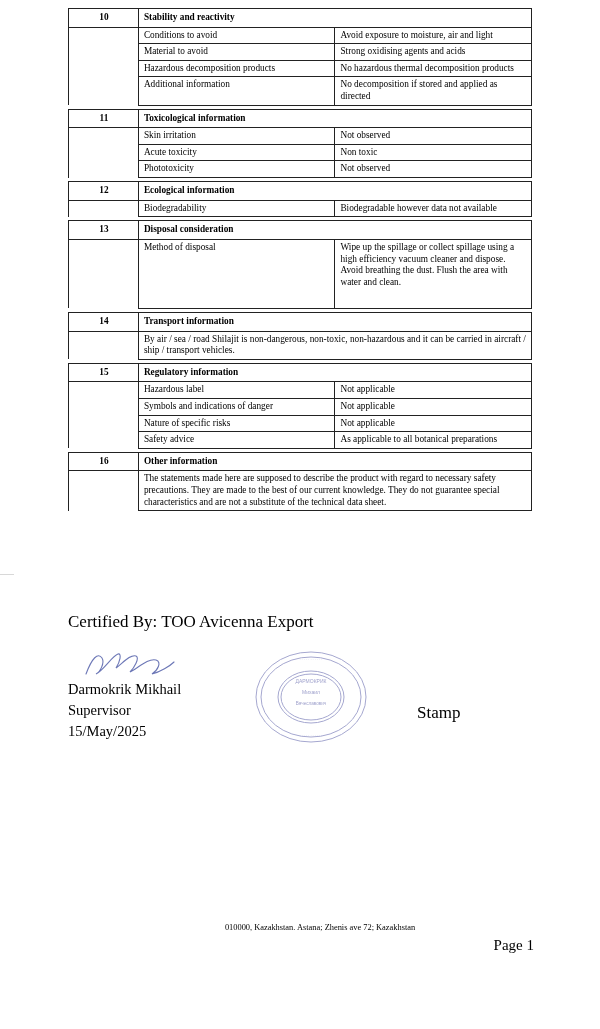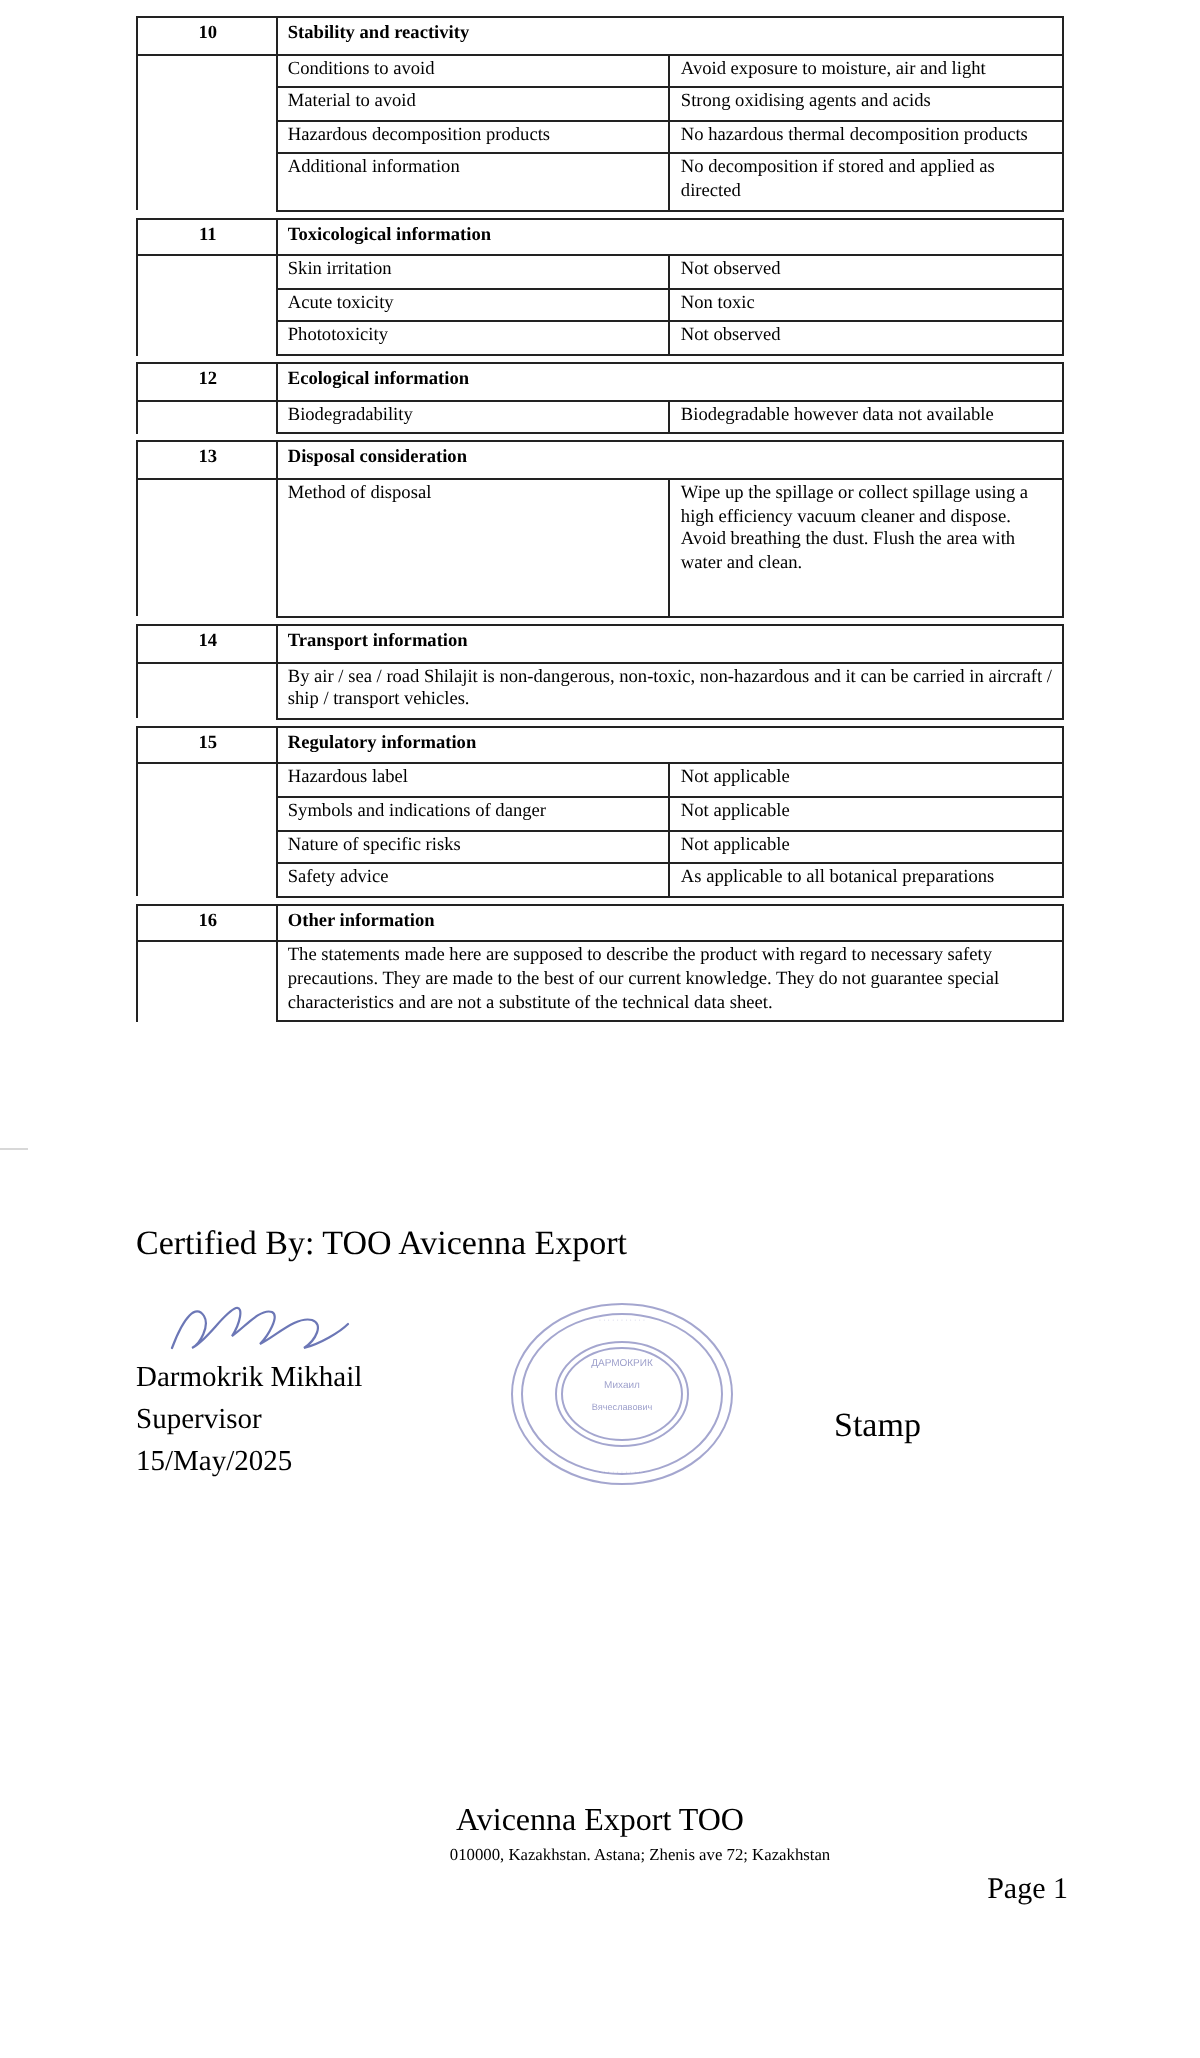--- a/index.html
+++ b/index.html
@@ -307,17 +307,16 @@
   </svg>
 
   <div class="signer">
     <div>Darmokrik Mikhail</div>
     <div>Supervisor</div>
     <div>15/May/2025</div>
   </div>
 
   <div class="stamp-word">Stamp</div>
 
-  <div class="footer-company">Avicenna Export TOO</div>
   <div class="footer-address">010000, Kazakhstan. Astana; Zhenis ave 72; Kazakhstan</div>
   <div class="page-number">Page 1</div>
 
 </div>
 
 </body></html>

